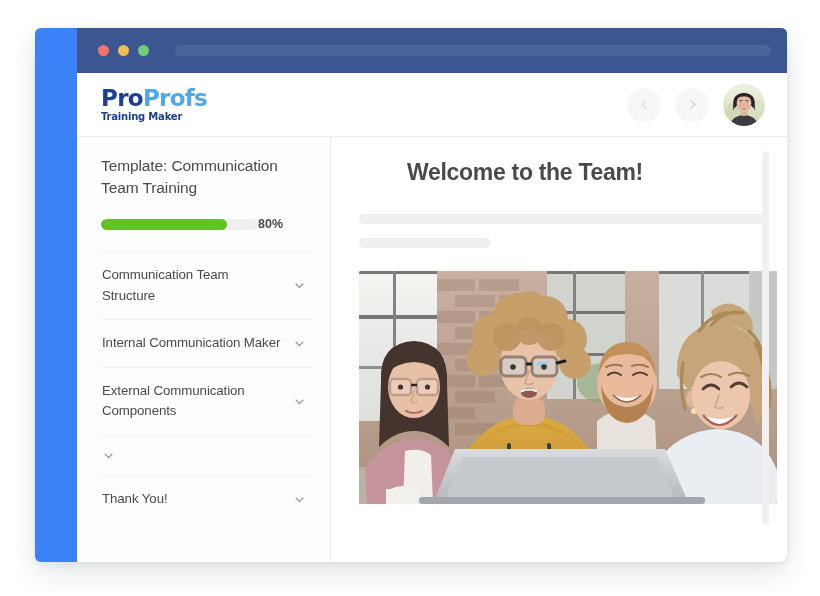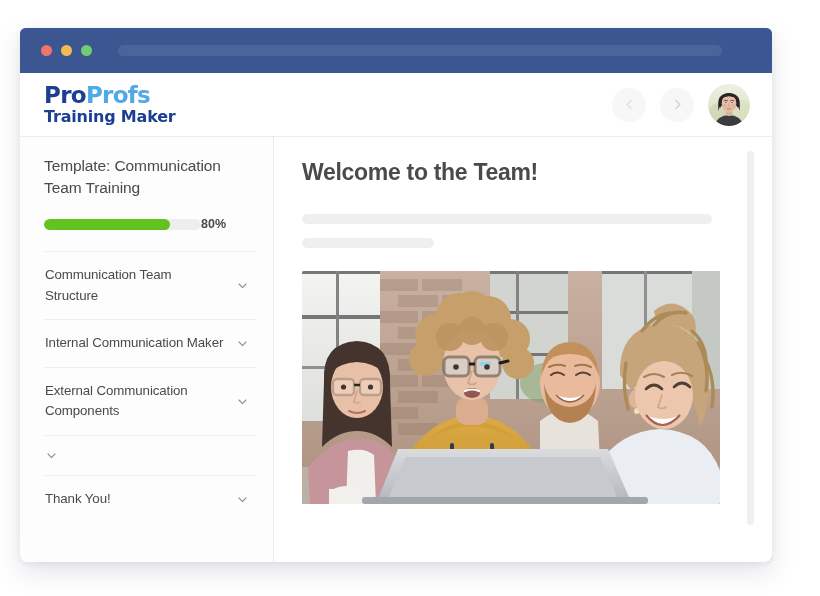--- a/index.html
+++ b/index.html
@@ -15,29 +15,30 @@
   #app {
     position: relative;
     width: 820px;
     height: 596px;
     background: #ffffff;
   }
 
   
   .window {
     position: absolute;
-    left: 20px;
+    left: 35px;
     top: 28px;
     width: 752px;
     height: 534px;
     background: #3b82f6;
     border-radius: 6px;
     box-shadow: 0 10px 26px rgba(40,50,80,0.13),
                 0 2px 6px rgba(40,50,80,0.07);
     overflow: hidden;
+    padding-left: 42px;
   }
 
   
   .titlebar {
     position: relative;
     height: 45px;
     background: #3b5691;
     display: flex;
     align-items: center;
     padding: 0 16px;
@@ -78,21 +79,21 @@
     font-family: "DejaVu Sans", sans-serif;
     font-size: 23px;
     font-weight: 700;
     letter-spacing: -0.7px;
   }
   .logo-pro   { color: #1c3f94; }
   .logo-profs { color: #4fa9e8; }
   .logo-sub {
     margin-top: 2px;
     font-family: "DejaVu Sans", sans-serif;
-    font-size: 16px;
+    font-size: 10px;
     font-weight: 700;
     color: #1c3f94;
     letter-spacing: -0.2px;
   }
 
   .header-right {
     margin-left: auto;
     display: flex;
     align-items: center;
     gap: 14px;
@@ -196,20 +197,21 @@
     flex: 1;
     position: relative;
     padding: 22px 0 0 28px;
     overflow: hidden;
   }
   .main-title {
     font-size: 23px;
     font-weight: 700;
     color: #4a4a4a;
     letter-spacing: -0.3px;
+    margin-left: 48px;
   }
   .skel {
     background: #efefef;
     border-radius: 5px;
     height: 10px;
   }
   .skel-1 { width: 410px; margin-top: 28px; }
   .skel-2 { width: 132px; margin-top: 14px; }
 
   .hero {

